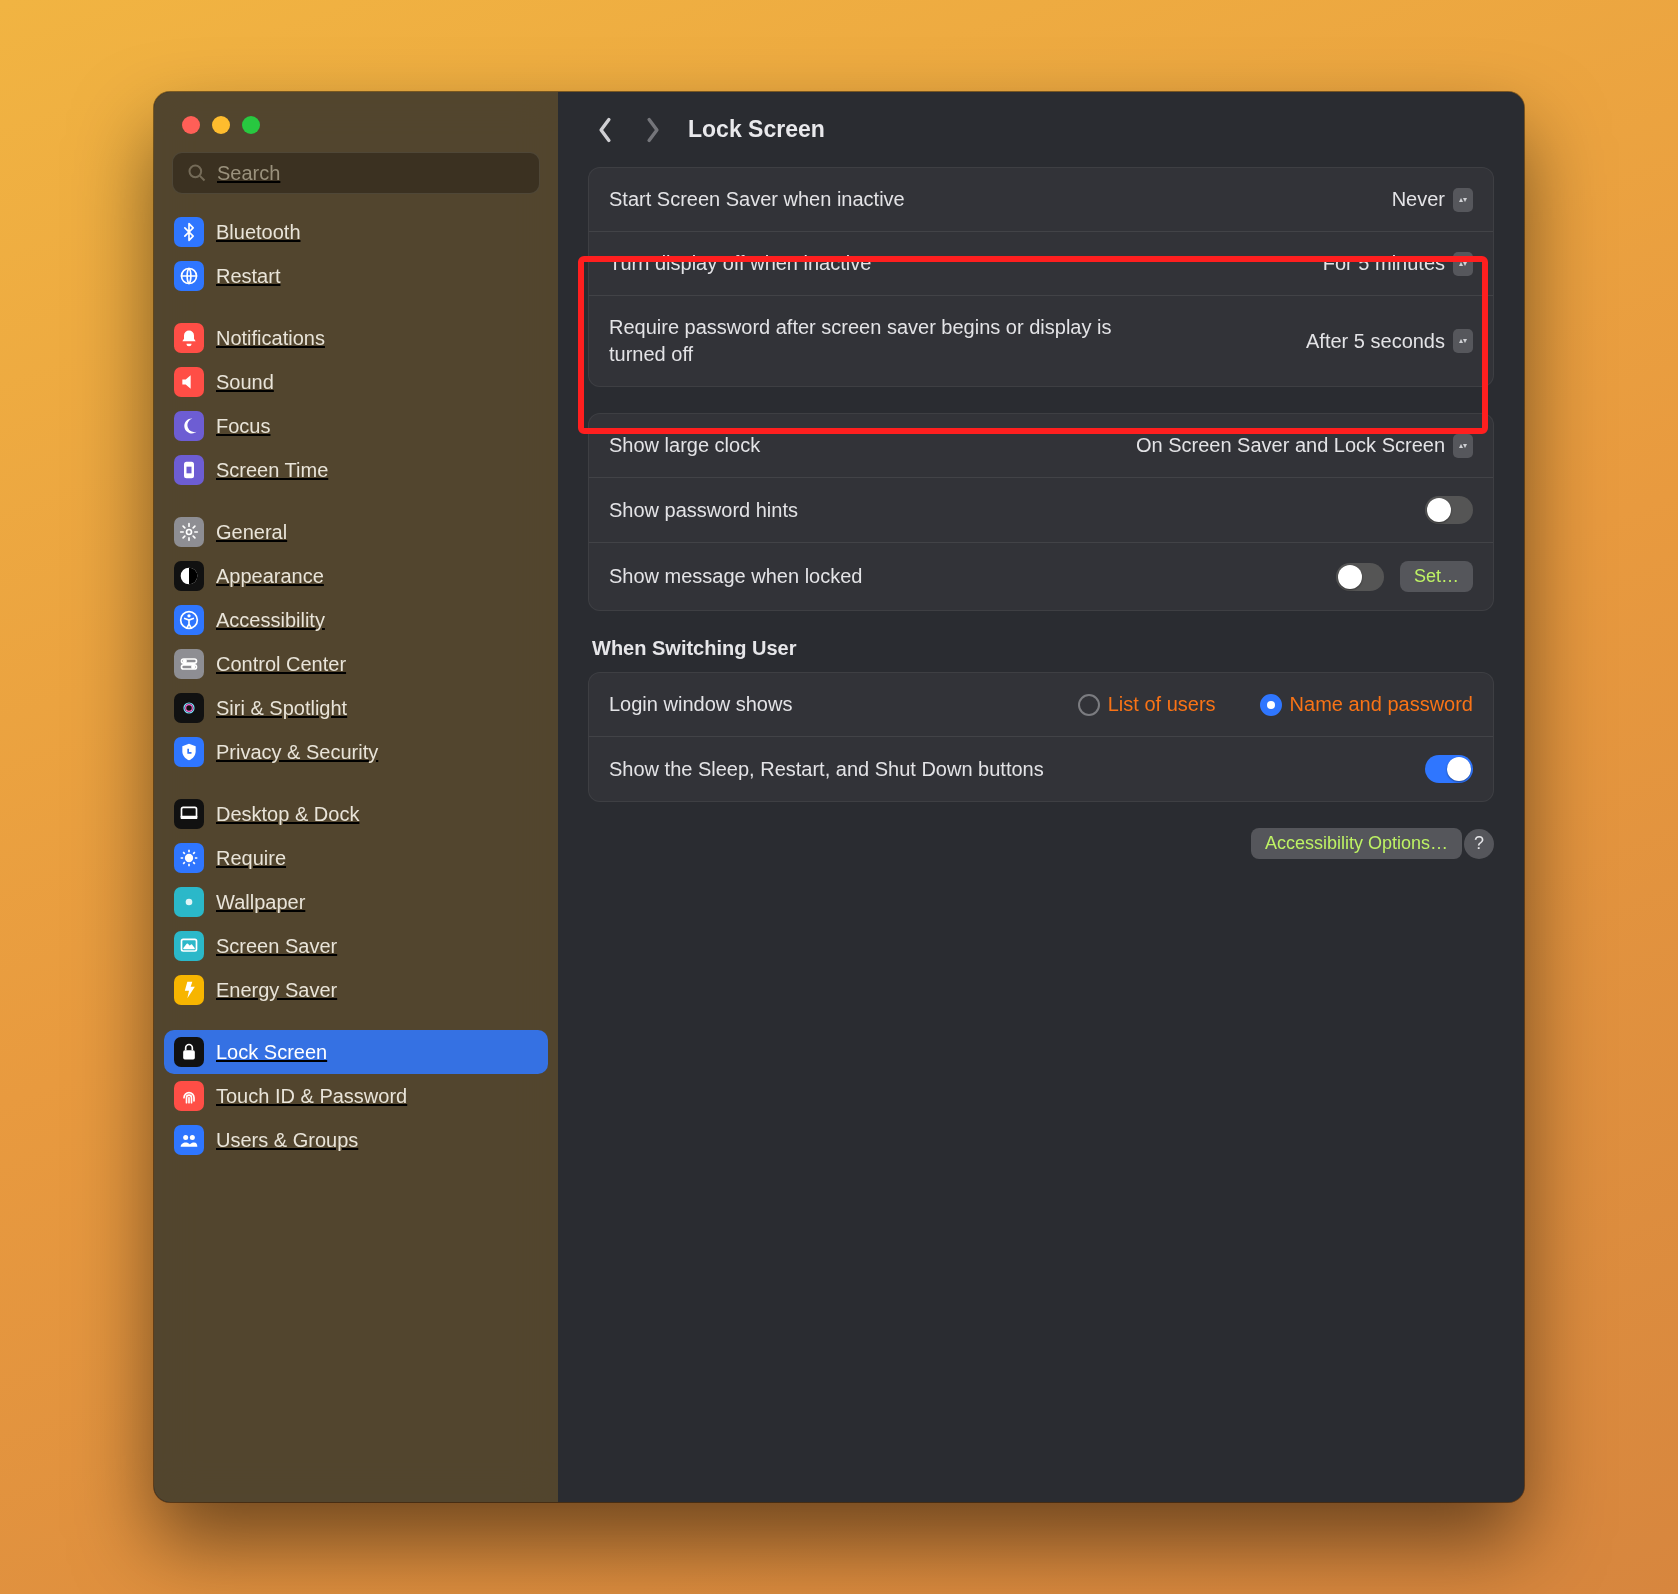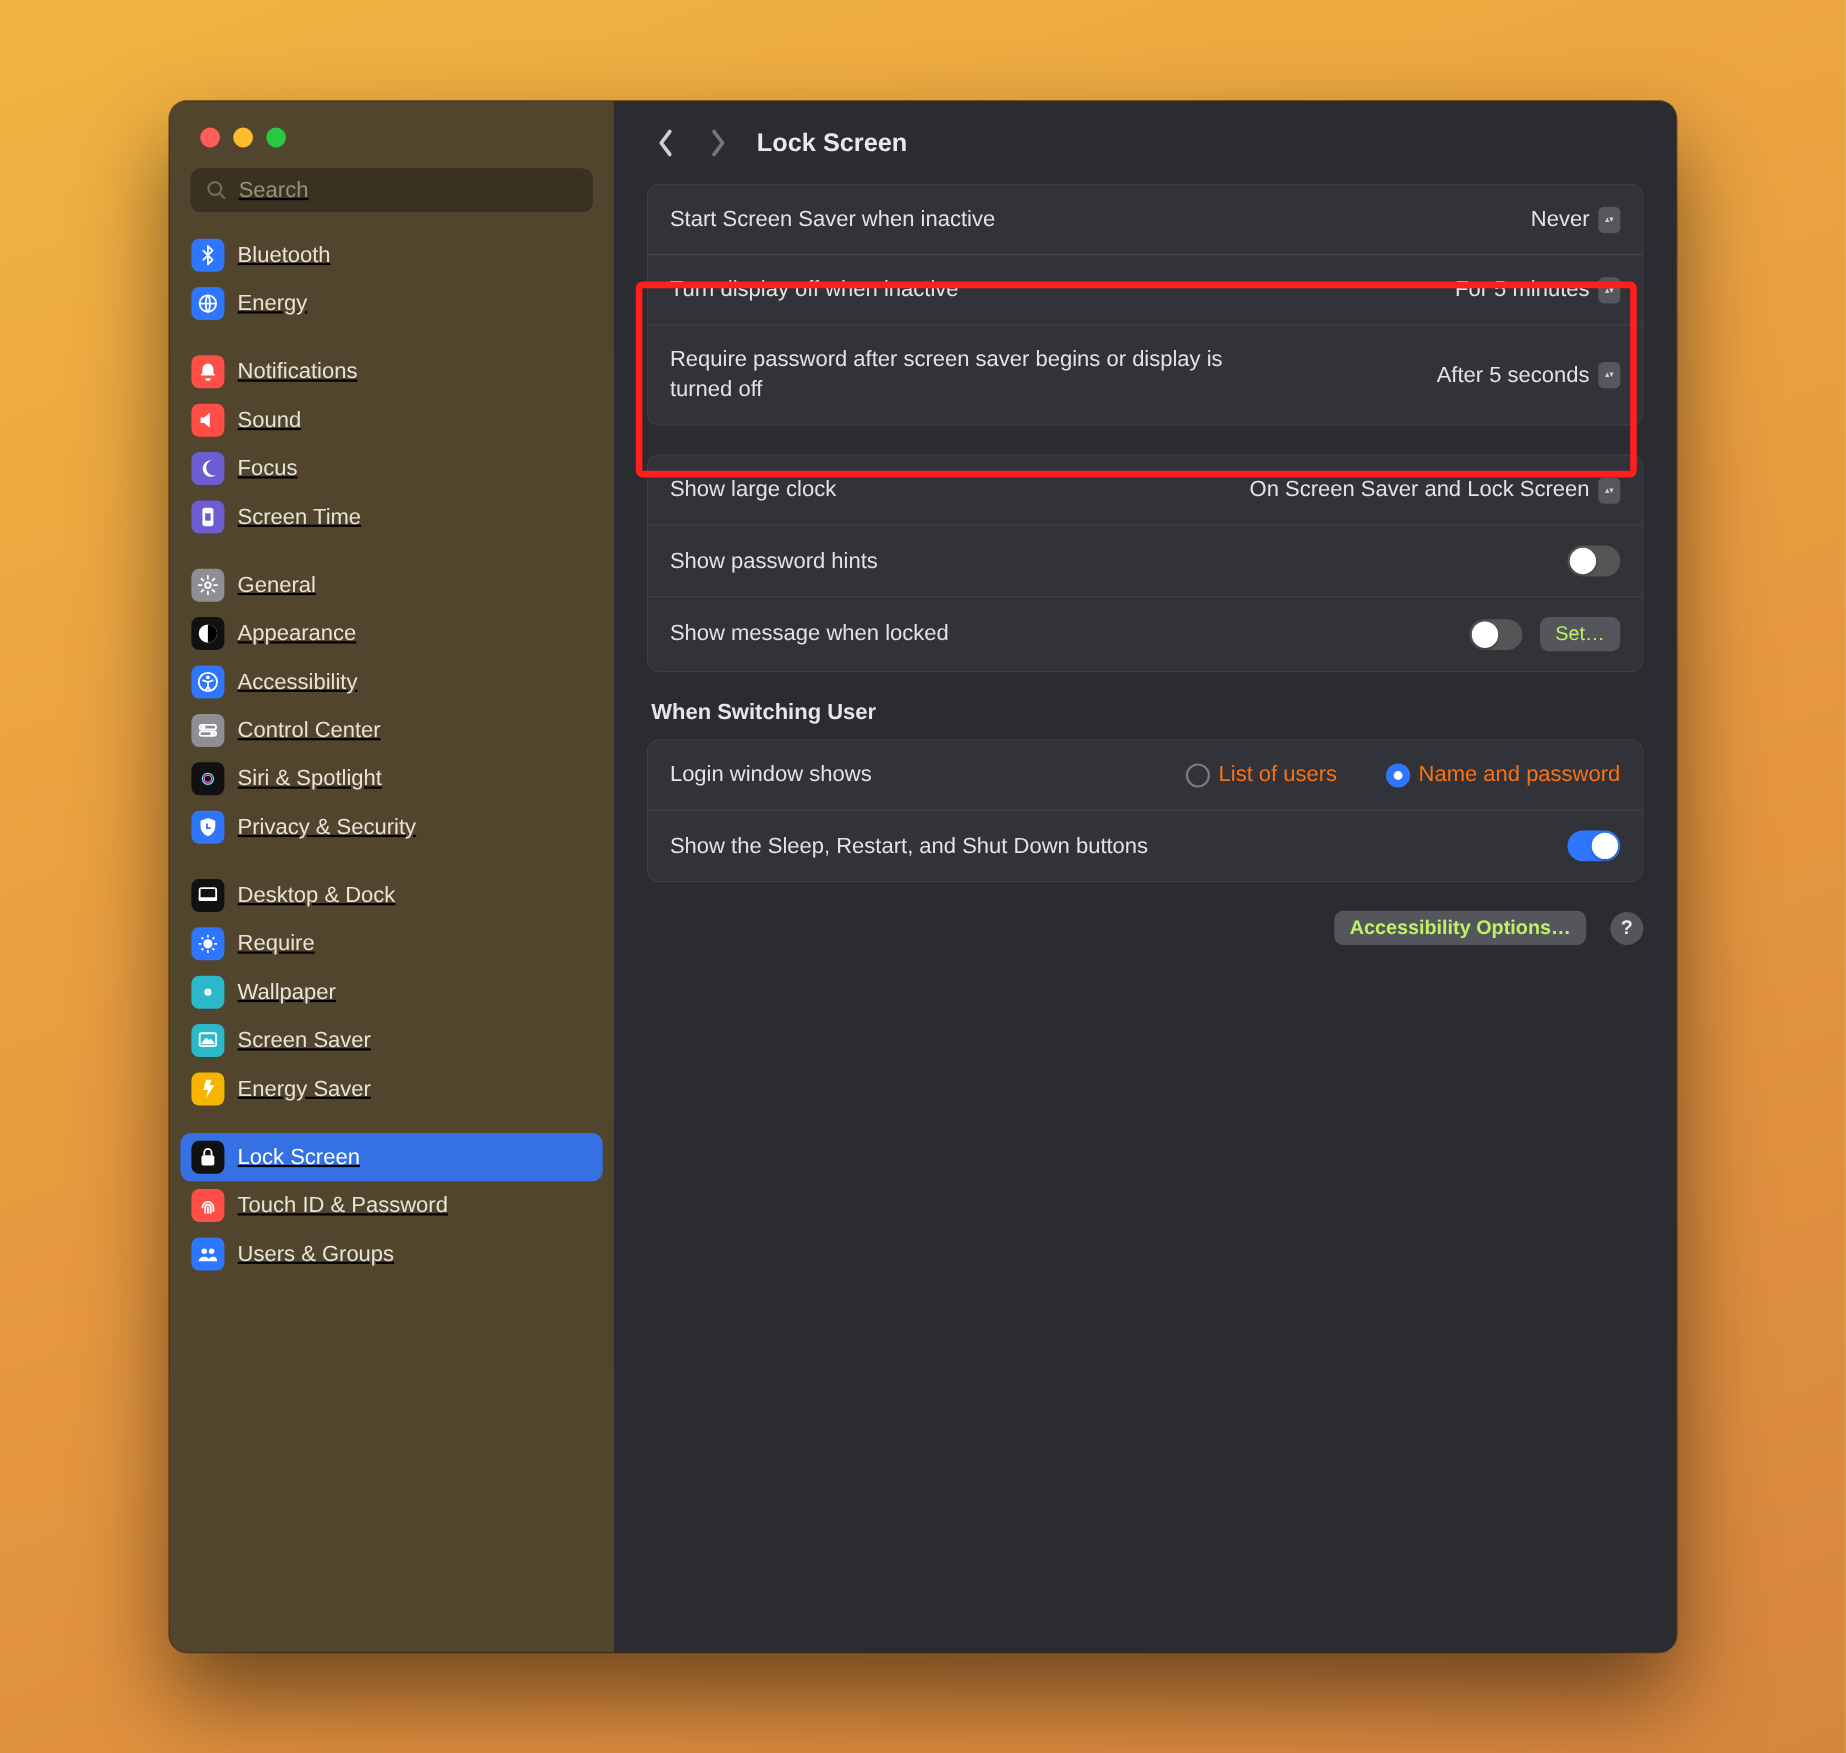--- a/index.html
+++ b/index.html
@@ -99,21 +99,21 @@
   }
   .sectiontitle { color:#e6e6e9; font-size:20px; font-weight:700; padding: 0 4px 12px 4px; }
   .radio {
     width:22px;height:22px;border-radius:50%;border:2px solid #7b7c80;display:inline-flex;
     align-items:center;justify-content:center;margin-right:8px;flex:0 0 22px;
   }
   .radio.checked{ border-color:#2f76ff; background:#2f76ff; }
   .radio.checked::after{content:"";width:8px;height:8px;border-radius:50%;background:#fff;}
   .radiogroup{display:flex;align-items:center;gap:44px;color:#f97316;font-size:20px;}
   .rlabel{display:flex;align-items:center;}
-  .footer{display:flex;justify-content:flex-end;gap:22px;align-items:center;margin-top:7px;font-weight:bold;}
+  .footer{display:flex;justify-content:flex-end;gap:2px;align-items:center;margin-top:7px;}
   .help{width:30px;height:30px;border-radius:50%;background:#55565b;color:#e6e6e9;display:flex;align-items:center;justify-content:center;font-size:18px;}
   
   .hilite{position:absolute;border:6px solid #ff1f1f;border-radius:6px;pointer-events:none;}
 </style>
 </head>
 <body>
 
 <div class="window">
 
   <div class="sidebar">
@@ -141,21 +141,21 @@
             </div>
             <span>Bluetooth</span>
           </div>
           <div class="item">
             <div class="ico" style="background:#2f76ff">
               <svg viewBox="0 0 24 24" width="20" height="20" fill="none" stroke="#fff" stroke-width="2" stroke-linecap="round" stroke-linejoin="round">
                 <circle cx="12" cy="12" r="9"></circle>
                 <path d="M3 12h18M12 3c3 3 3 15 0 18M12 3c-3 3-3 15 0 18"></path>
               </svg>
             </div>
-            <span>Energy</span>
+            <span>Restart</span>
           </div>
         </div>
         <div class="group">
           <div class="item">
             <div class="ico" style="background:#ff4e46">
               <svg viewBox="0 0 24 24" width="20" height="20" fill="#fff">
                 <path d="M12 3a6 6 0 0 0-6 6v4l-2 3h16l-2-3V9a6 6 0 0 0-6-6zM9 19a3 3 0 0 0 6 0z"></path>
               </svg>
             </div>
             <span>Notifications</span>

